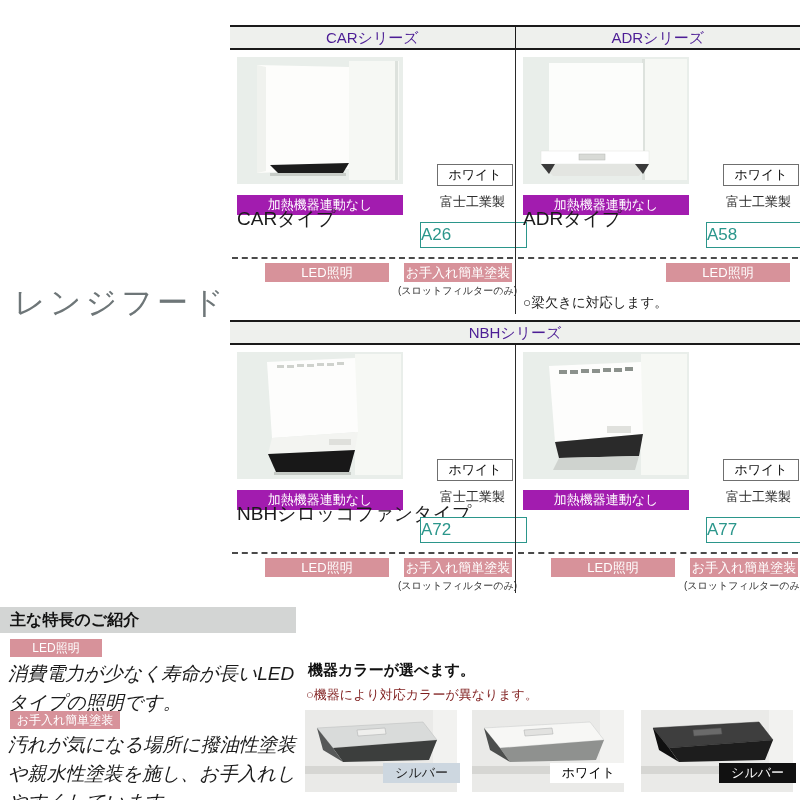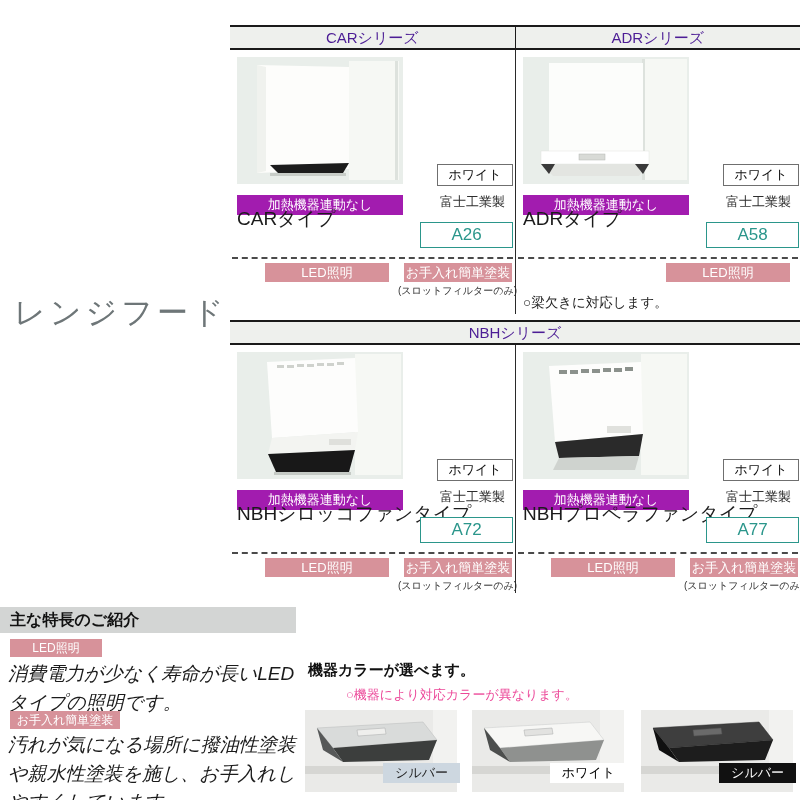--- a/index.html
+++ b/index.html
@@ -3,21 +3,21 @@
 <meta charset="utf-8">
 <style>
   html,body{margin:0;padding:0;}
   body{
     width:800px;height:800px;position:relative;background:#ffffff;
     font-family:"Liberation Sans","DejaVu Sans",sans-serif;color:#1c1c1c;
     overflow:hidden;
   }
   
   .category-label{
-    position:absolute;left:14px;top:292px;font-size:31px;color:#6e7678;
+    position:absolute;left:14px;top:282px;font-size:31px;color:#6e7678;
     letter-spacing:4px;font-weight:500;text-align:center;
   }
   
   .series-table{position:absolute;left:230px;width:570px;}
   .tbl-top{top:25px;}
   .tbl-nbh{top:320px;}
   .tbl-header{
     display:flex;background:#eef0ed;border-top:2px solid #1a1a1a;
     border-bottom:2px solid #1a1a1a;height:21px;
   }
@@ -40,21 +40,21 @@
   }
   .type-name{position:absolute;left:7px;top:156px;font-size:19px;font-weight:500;color:#1b1b1b;}
   .color-chip{
     position:absolute;left:207px;top:114px;width:74px;height:20px;background:#fff;
     border:1px solid #6f6f6f;font-size:13px;line-height:20px;text-align:center;color:#111;
   }
   .maker{position:absolute;left:210px;top:143px;font-size:13px;color:#2e2e2e;}
   .code-box{
     position:absolute;left:190px;top:172px;width:91px;height:24px;background:#fff;
     border:1.5px solid #2b968b;color:#2b968b;font-size:17px;line-height:24px;
-    text-align:center;box-sizing:content-box;
+    text-align:left;padding-right:14px;box-sizing:content-box;
   }
   .dashed-sep{position:absolute;left:2px;right:2px;top:207px;border-top:2px dashed #4a4a4a;height:0;}
   .feat-badge{
     position:absolute;top:213px;height:19px;background:#d7929a;color:#fff;
     font-size:13px;line-height:19px;text-align:center;
   }
   .feat-led{left:35px;width:124px;}
   .feat-led-right{left:150px;width:124px;}
   .feat-coating{left:174px;width:108px;}
   .coating-note{position:absolute;left:168px;top:234px;width:120px;font-size:10px;color:#333;}
@@ -67,21 +67,21 @@
   .small-badge{
     position:absolute;height:18px;background:#d7929a;color:#fff;font-size:12px;
     line-height:18px;text-align:center;
   }
   .badge-led2{left:10px;top:639px;width:92px;}
   .badge-coating2{left:10px;top:711px;width:110px;}
   .feat-text{position:absolute;left:8px;width:296px;font-size:19px;line-height:1.5;color:#1b1b1b;font-style:italic;}
   .text-led{top:660px;}
   .text-coating{top:731px;}
   .color-title{position:absolute;left:308px;top:661px;font-size:15px;font-weight:bold;color:#111;}
-  .color-note{position:absolute;left:306px;top:686px;font-size:13px;color:#ec4899;margin-left:40px;}
+  .color-note{position:absolute;left:306px;top:686px;font-size:13px;color:#7f1d1d;}
   .swatch{position:absolute;top:710px;width:160px;height:82px;}
   .swatch svg{display:block;}
   .sw1{left:305px;} .sw2{left:472px;} .sw3{left:641px;}
   .swatch-label{
     position:absolute;right:5px;bottom:9px;padding:1px 12px;font-size:13px;font-weight:500;
   }
   .lbl-silver{background:#cdd7e0;color:#222;}
   .lbl-white{background:#ffffff;color:#000;}
   .lbl-black{background:#111111;color:#fff;}
 </style>
@@ -194,21 +194,20 @@
             <rect x="69" y="17" width="8" height="4" fill="#8b918c"></rect>
           <rect x="80" y="16" width="8" height="4" fill="#8b918c"></rect>
             <rect x="91" y="16" width="8" height="4" fill="#8b918c"></rect>
           <rect x="102" y="15" width="8" height="4" fill="#8b918c"></rect>
           <rect x="84" y="74" width="24" height="7" fill="#e0e1dd"></rect>
           <polygon points="32,90 120,82 116,104 36,106" fill="#2a2a2a"></polygon>
           <polygon points="36,106 116,104 112,118 30,118" fill="#cfd3cf"></polygon>
         </svg>
       </div>
       <div class="interlock-badge">加熱機器連動なし</div>
-      <div class="type-name">NBHプロペラファンタイプ</div>
       <div class="color-chip">ホワイト</div>
       <div class="maker">富士工業製</div>
       <div class="code-box">A77</div>
       <div class="dashed-sep"></div>
       <div class="feat-badge feat-led">LED照明</div>
       <div class="feat-badge feat-coating">お手入れ簡単塗装</div>
       <div class="coating-note">(スロットフィルターのみ)</div>
     </div>
   </div>
 </div>

